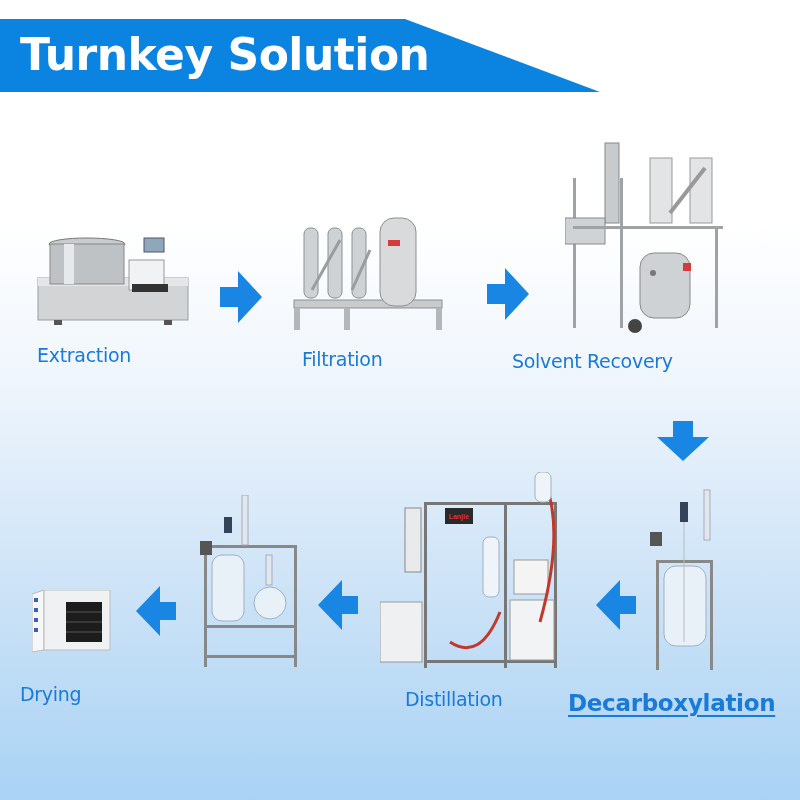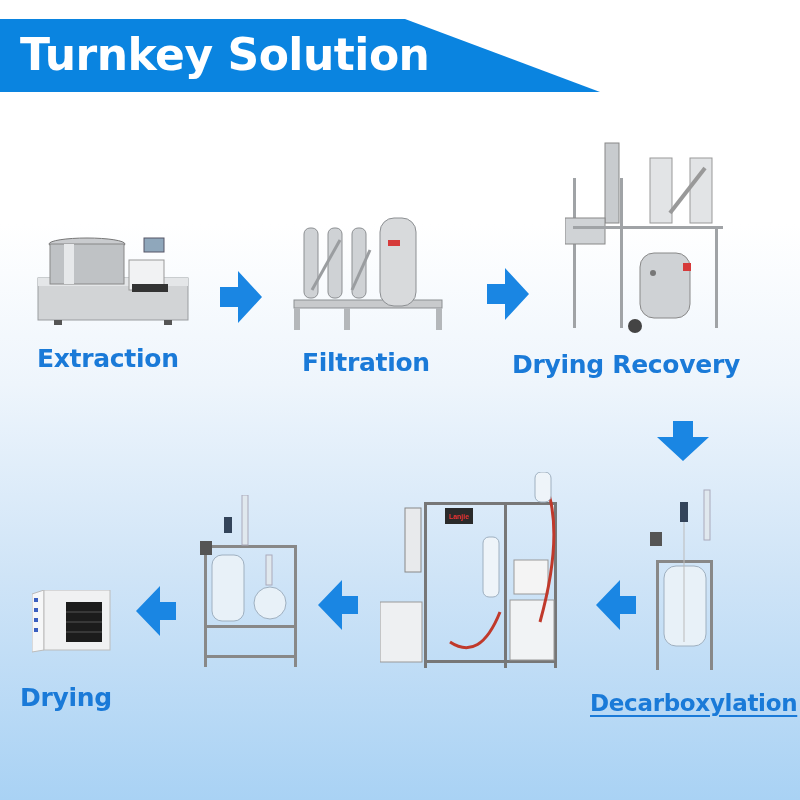--- a/index.html
+++ b/index.html
@@ -3,22 +3,22 @@
 <meta charset="utf-8">
 <style>
   html, body { margin:0; padding:0; }
   body { width:800px; height:800px; overflow:hidden; font-family:"Liberation Sans", sans-serif; }
   .canvas { position:relative; width:800px; height:800px;
     background: linear-gradient(180deg, #ffffff 0%, #ffffff 28%, #eef5fc 48%, #cfe4f7 72%, #a9d2f4 100%); }
   .banner { position:absolute; left:0; top:19px; width:600px; height:73px; }
   .banner svg { position:absolute; left:0; top:0; }
   .banner-title { position:absolute; left:20px; top:6px; font-family:"DejaVu Sans", sans-serif; font-weight:bold;
     font-size:44px; color:#fff; letter-spacing:-0.5px; line-height:60px; }
-  .label { position:absolute; font-family:"DejaVu Sans", sans-serif; color:#1a7ad8; font-size:25px; white-space:nowrap; letter-spacing:-0.3px;font-weight:bold; }
-  .label.bold { font-weight:bold; font-size:23px; text-decoration:underline; text-underline-offset:4px; text-decoration-thickness:2px;margin-left:22px; }
+  .label { position:absolute; font-family:"DejaVu Sans", sans-serif; color:#1a7ad8; font-size:19px; white-space:nowrap; letter-spacing:-0.3px; }
+  .label.bold { font-weight:bold; font-size:23px; text-decoration:underline; text-underline-offset:4px; text-decoration-thickness:2px; }
   .arrow { position:absolute; }
   .machine { position:absolute; }
 </style>
 </head>
 <body>
 
 <div class="canvas">
 
   <div class="banner">
     <svg width="600" height="73" viewBox="0 0 600 73">
@@ -82,21 +82,21 @@
       <rect x="85" y="20" width="22" height="65" fill="#e2e4e6" stroke="#999"></rect>
       <rect x="125" y="20" width="22" height="65" fill="#e2e4e6" stroke="#999"></rect>
       <line x1="105" y1="75" x2="140" y2="30" stroke="#999" stroke-width="4"></line>
       <rect x="8" y="88" width="150" height="3" fill="#a0a3a6"></rect>
       <rect x="75" y="115" width="50" height="65" rx="14" fill="#cfd2d5" stroke="#888"></rect>
       <circle cx="88" cy="135" r="3" fill="#777"></circle>
       <rect x="118" y="125" width="8" height="8" fill="#d63a3a"></rect>
       <circle cx="70" cy="188" r="7" fill="#444"></circle>
     </svg>
   </div>
-  <div class="label" style="left:512px;top:350px;">Drying Recovery</div>
+  <div class="label" style="left:512px;top:350px;">Solvent Recovery</div>
 
   <div class="arrow" style="left:657px;top:421px;">
     <svg width="52" height="40" viewBox="0 0 52 40">
         <polygon points="16,0 36,0 36,16 52,16 26,40 0,16 16,16" fill="#1a86e3"></polygon>
       </svg>
   </div>
 
   <div class="machine" style="left:650px;top:482px;width:70px;height:190px;">
     <svg width="70" height="190" viewBox="0 0 70 190">
       <rect x="6" y="80" width="3" height="108" fill="#888"></rect>
@@ -129,20 +129,21 @@
       <text x="79" y="47" font-size="7" fill="#e33" text-anchor="middle" font-family="Liberation Sans, sans-serif" font-weight="bold">Lanjie</text>
       <rect x="103" y="65" width="16" height="60" rx="6" fill="#eef4f9" stroke="#9fb0c0"></rect>
       <rect x="0" y="130" width="42" height="60" fill="#eef0f2" stroke="#999"></rect>
       <rect x="130" y="128" width="44" height="60" fill="#f1f3f5" stroke="#999"></rect>
       <rect x="134" y="88" width="34" height="34" fill="#f4f4f4" stroke="#999"></rect>
       <path d="M165 10 Q185 60 160 150" stroke="#c0392b" stroke-width="3" fill="none"></path>
       <path d="M70 170 Q100 190 120 140" stroke="#c0392b" stroke-width="3" fill="none"></path>
       <rect x="155" y="0" width="16" height="30" rx="6" fill="#eef4f9" stroke="#9fb0c0"></rect>
     </svg>
   </div>
+  <div class="label" style="left:405px;top:688px;">Distillation</div>
 
   <div class="arrow" style="left:318px;top:580px;">
     <svg width="40" height="50" viewBox="0 0 40 50">
         <polygon points="40,16 24,16 24,0 0,25 24,50 24,34 40,34" fill="#1a86e3"></polygon>
       </svg>
   </div>
 
   <div class="machine" style="left:200px;top:495px;width:100px;height:175px;">
     <svg width="100" height="175" viewBox="0 0 100 175">
       <rect x="4" y="50" width="3" height="122" fill="#888"></rect>

